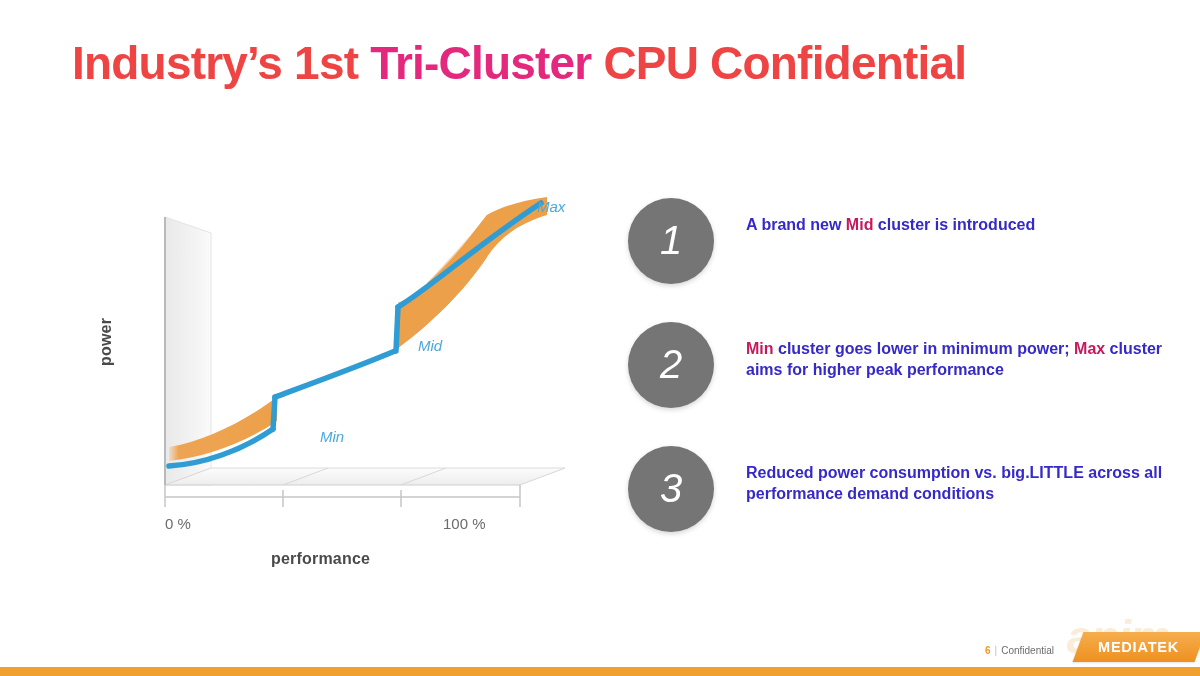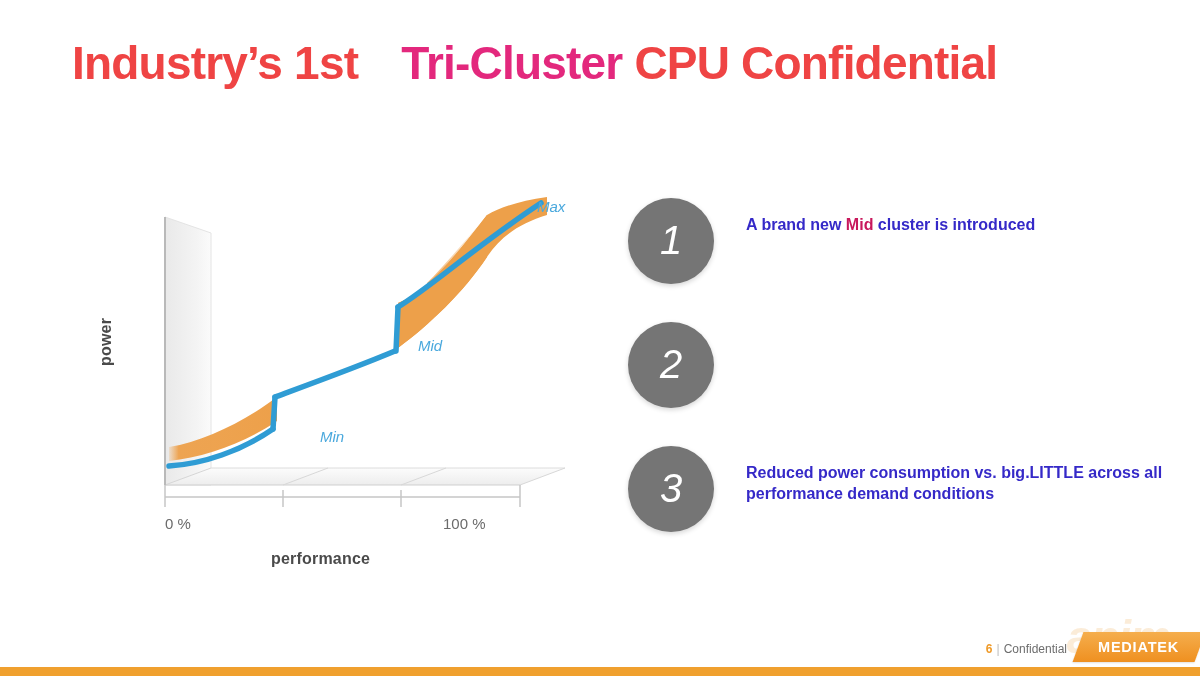--- a/index.html
+++ b/index.html
@@ -21,21 +21,21 @@
     position: absolute;
     left: 72px;
     top: 38px;
     font-size: 46px;
     font-weight: bold;
     letter-spacing: -0.8px;
     white-space: nowrap;
     line-height: 1.1;
   }
   .t-orange { color: #ef4444; }
-  .t-magenta { color: #e3287d; margin-left: 31px; }
+  .t-magenta { color: #e3287d; }
 
   
   #chart-area {
     position: absolute;
     left: 95px;
     top: 185px;
     width: 540px;
     height: 400px;
   }
   #chart-svg {
@@ -136,23 +136,23 @@
     font-size: 46px;
     font-weight: bold;
     font-style: italic;
     color: rgba(237, 160, 60, 0.20);
     letter-spacing: -1px;
     pointer-events: none;
     user-select: none;
   }
   #footer-text {
     position: absolute;
-    right: 133px;
+    right: 146px;
     bottom: 20px;
-    font-size: 12px;
+    font-size: 10px;
     color: #6d6d6d;
     white-space: nowrap;
   }
   #footer-page { color: #ef9a28; font-weight: bold; }
   #footer-sep { color: #bdbdbd; margin: 0 4px; }
   #mediatek-logo {
     position: absolute;
     right: 0px;
     bottom: 14px;
     width: 122px;
@@ -292,20 +292,21 @@
     <div class="bullet-row">
       <div class="bullet-circle">
         <span>1</span>
       </div>
       <div class="bullet-text"><span>A brand new </span><span class="hl">Mid</span><span> cluster is introduced</span></div>
     </div>
     <div class="bullet-row">
       <div class="bullet-circle">
         <span>2</span>
       </div>
+      <div class="bullet-text"><span class="hl">Min</span><span> cluster goes lower in minimum power; </span><span class="hl">Max</span><span> cluster aims for higher peak performance</span></div>
     </div>
     <div class="bullet-row">
       <div class="bullet-circle">
         <span>3</span>
       </div>
       <div class="bullet-text"><span>Reduced power consumption vs. big.LITTLE across all performance demand conditions</span></div>
     </div>
   </div>
 
 <div id="footer">

